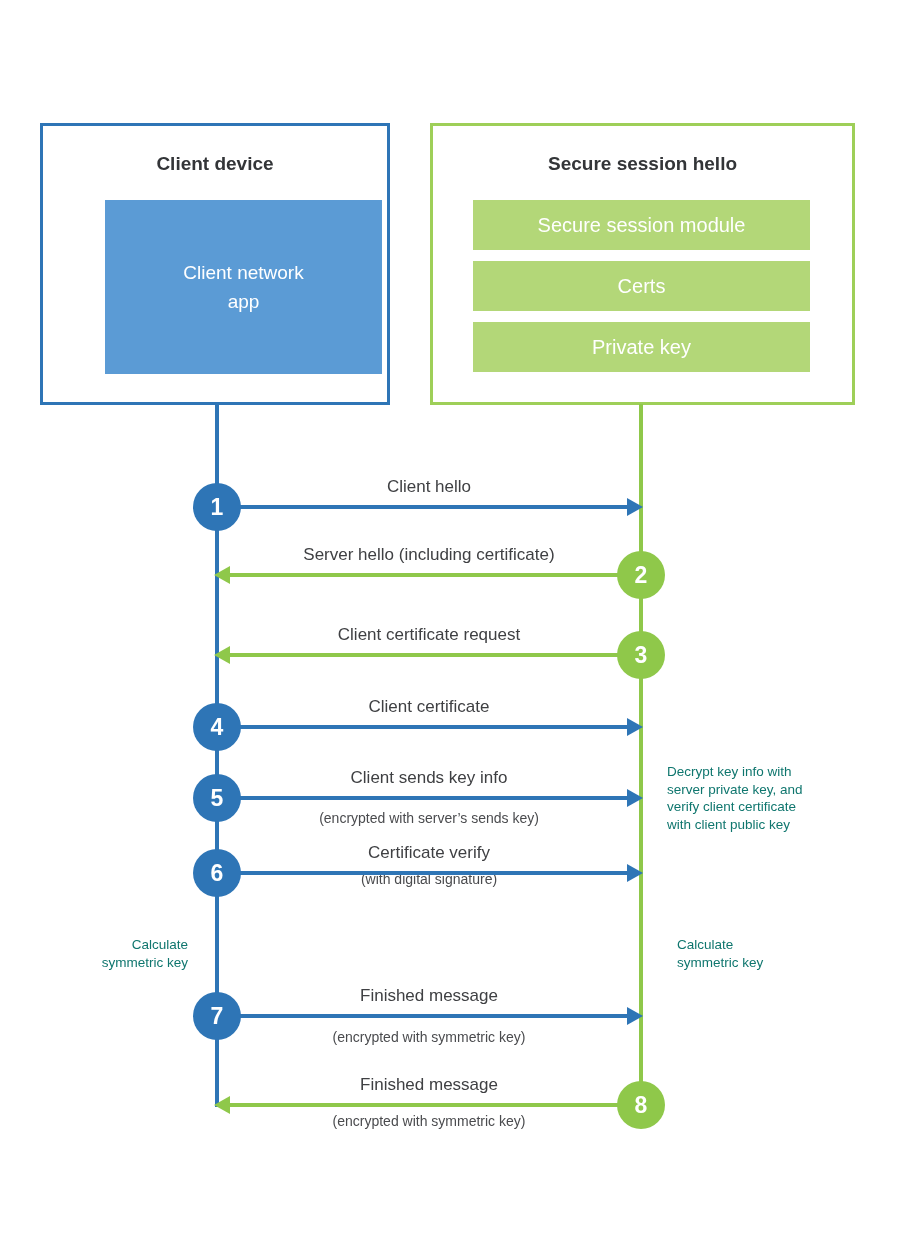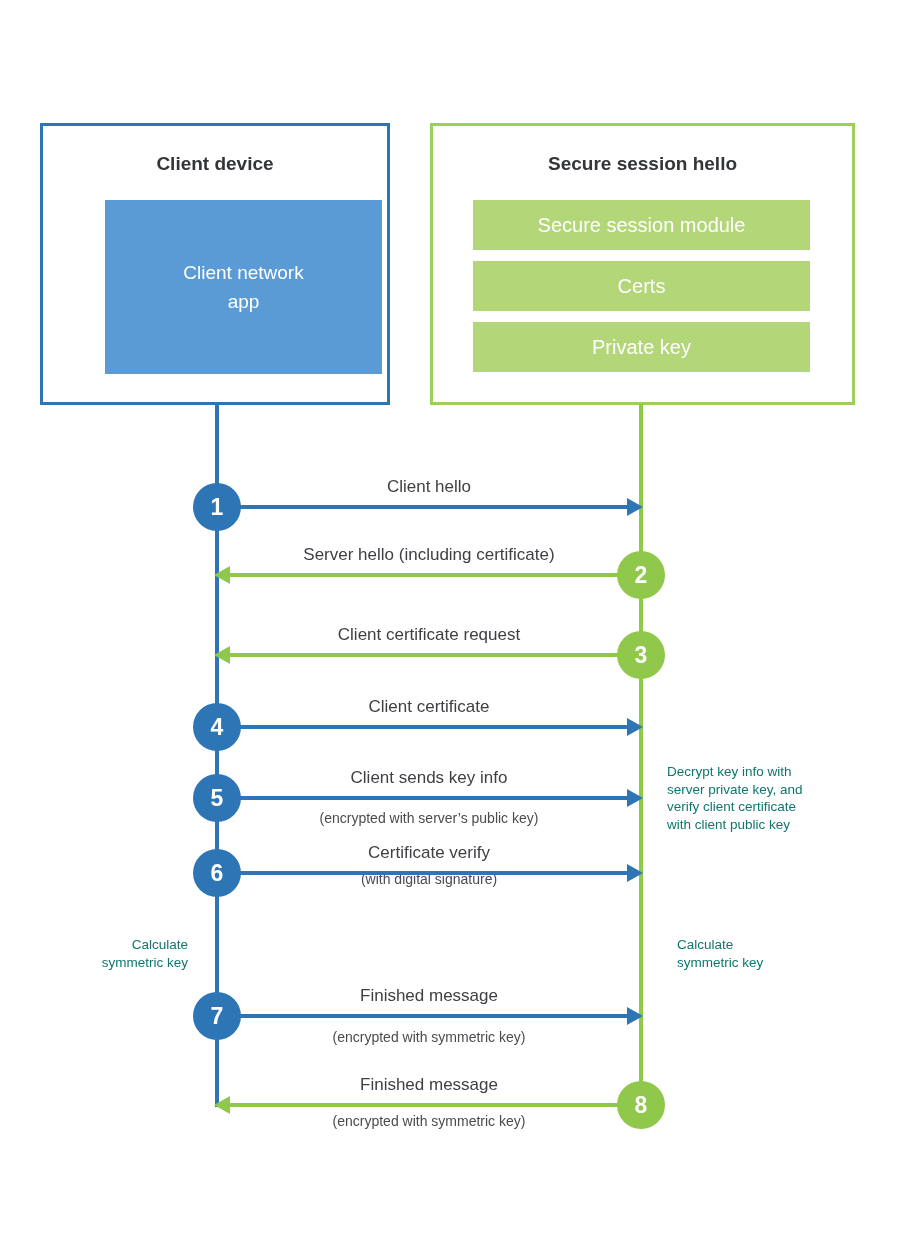--- a/index.html
+++ b/index.html
@@ -107,21 +107,21 @@
     <div class="abs msg-label" style="top:695px;">Client certificate</div>
     <div class="row-blue">
       <div class="abs hline" style="left:217px;top:725px;"></div>
       <div class="abs head right" style="left:627px;top:718px;"></div>
       <div class="abs badge" style="left:193px;top:703px;">4</div>
     </div>
   </div>
 
   <div>
     <div class="abs msg-label" style="top:766px;">Client sends key info</div>
-    <div class="abs msg-sub" style="top:808px;">(encrypted with server’s public key)</div>
+    <div class="abs msg-sub" style="top:808px;">(encrypted with server’s sends key)</div>
     <div class="row-blue">
       <div class="abs hline" style="left:217px;top:796px;"></div>
       <div class="abs head right" style="left:627px;top:789px;"></div>
       <div class="abs badge" style="left:193px;top:774px;">5</div>
     </div>
   </div>
 
   <div>
     <div class="abs msg-label" style="top:841px;">Certificate verify</div>
     <div class="abs msg-sub" style="top:854px;margin-top:15px;">(with digital signature)</div>

